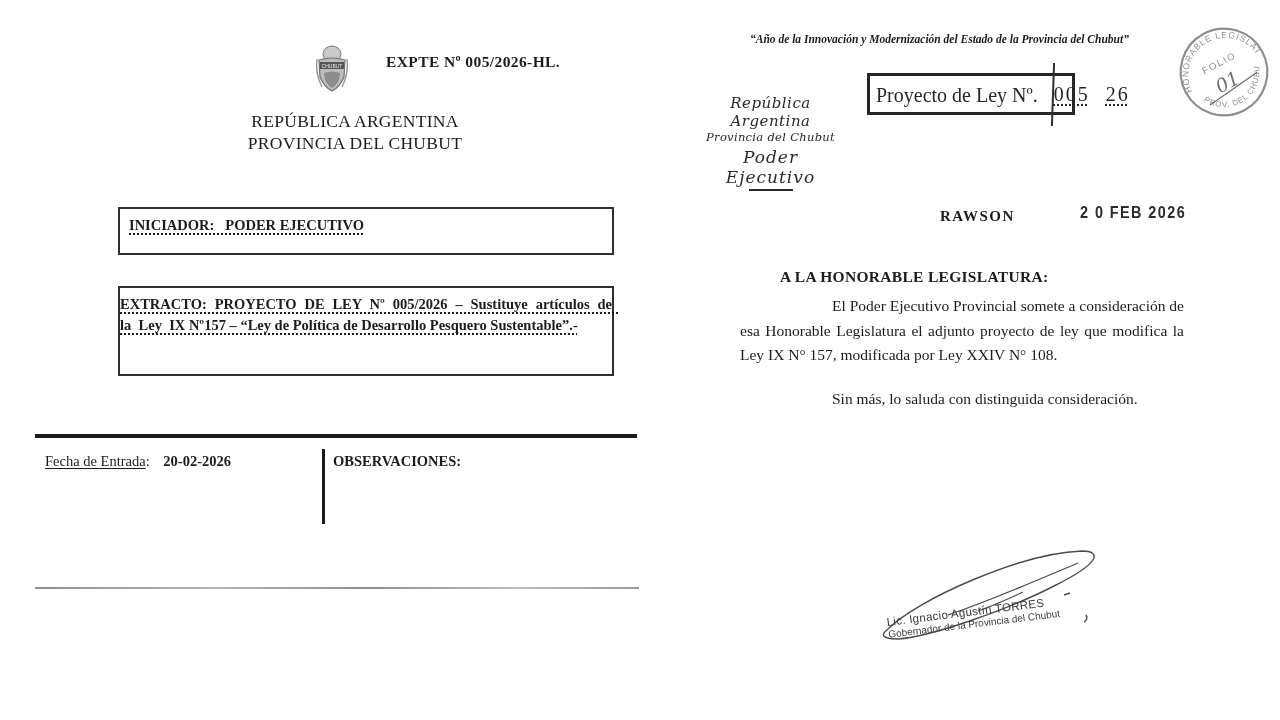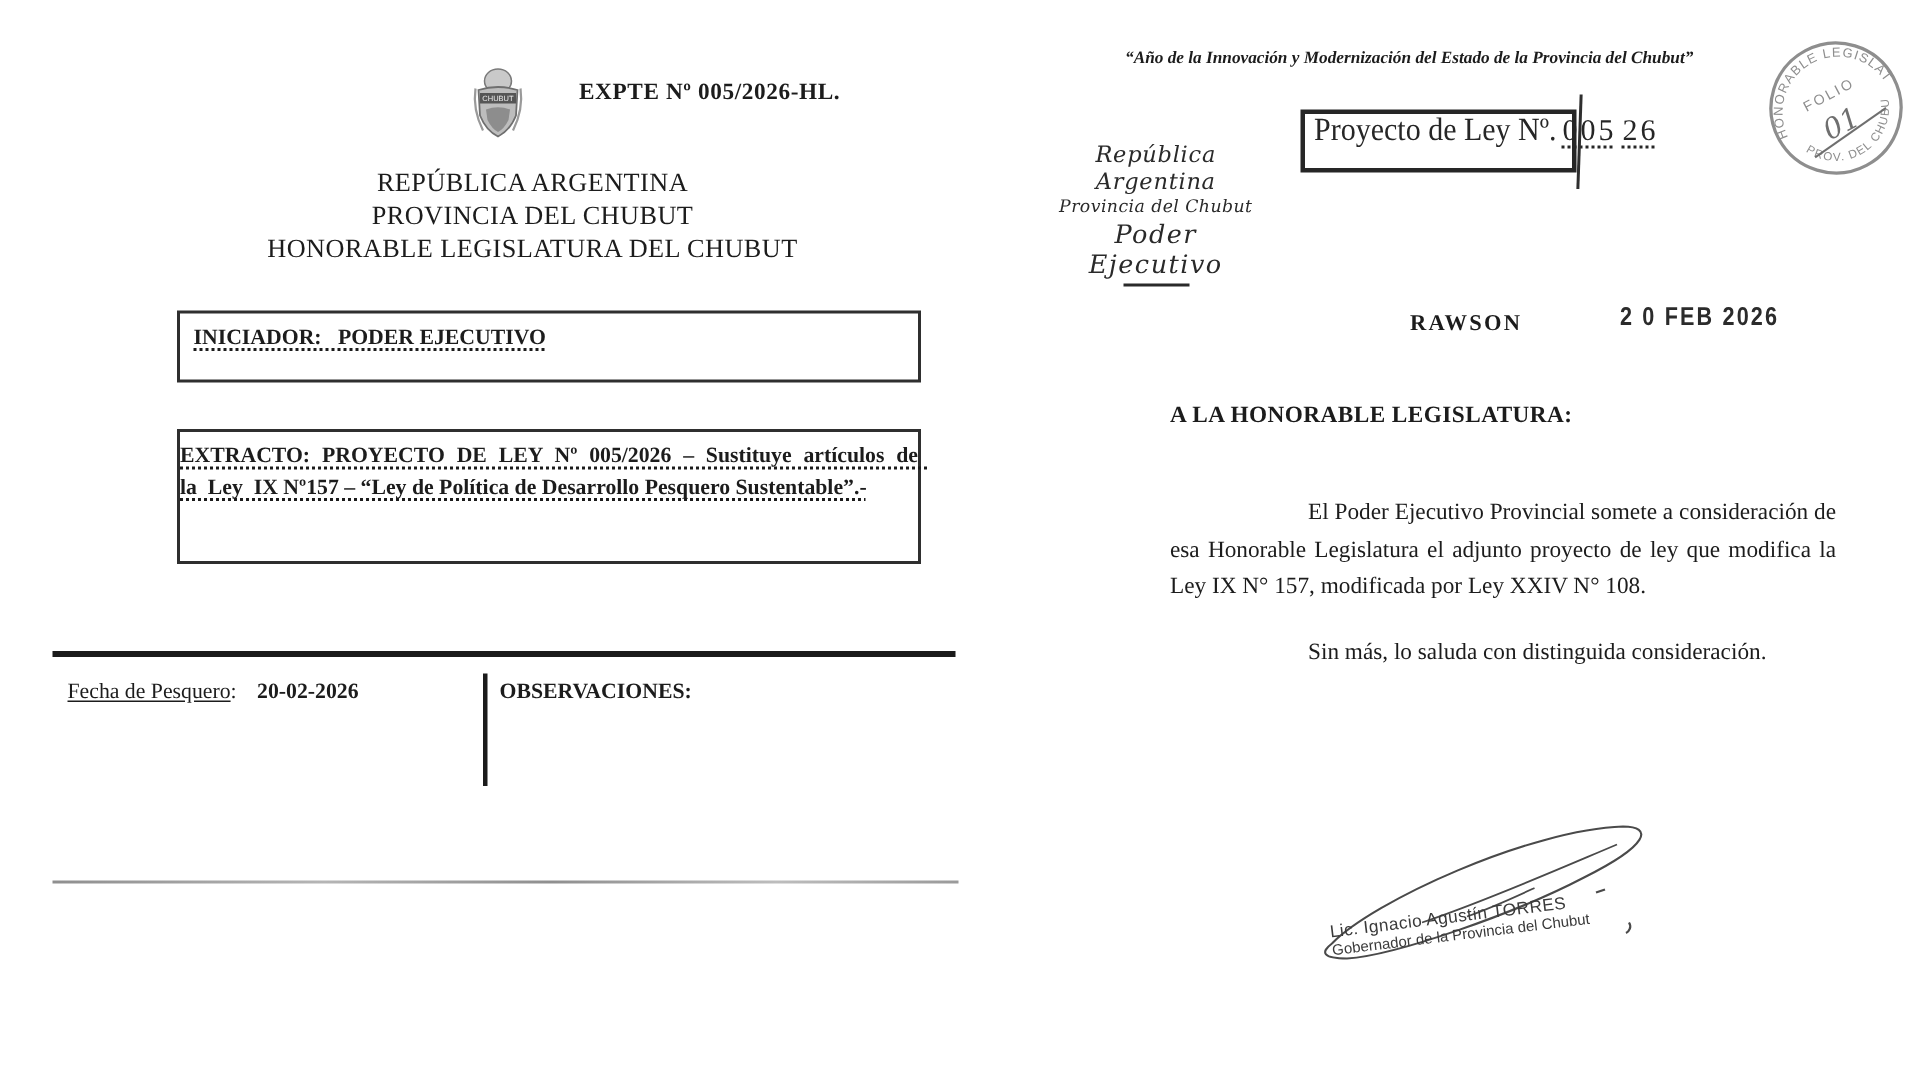--- a/index.html
+++ b/index.html
@@ -32,34 +32,34 @@
 
   
   .motto { left:750px; top:33px; width:470px; text-align:left; font-size:11.5px; font-weight:bold; font-style:italic; }
 
   .letterhead { left:698px; top:94px; width:145px; text-align:center; font-family:"DejaVu Serif", serif; font-style:italic; color:#2a2a2a; }
   .lh-1 { font-size:15px; letter-spacing:.5px; }
   .lh-2 { font-size:11.5px; letter-spacing:.3px; }
   .lh-3 { font-size:17px; margin-top:3px; letter-spacing:1px; }
   .lh-underline { width:44px; height:1.5px; background:#2a2a2a; margin:2px auto 0; }
 
-  .ley-stamp { left:867px; top:73px; width:184px; height:42px; border:3px solid #262626; display:flex; align-items:flex-start; padding-left:6px; color:#262626; }
+  .ley-stamp { left:867px; top:73px; width:208px; height:42px; border:3px solid #262626; display:flex; align-items:center; padding-left:6px; color:#262626;gap:12px; }
   .ley-stamp-label { font-size:20px; font-family:"Liberation Serif", serif; transform:scaleY(1.08); white-space:nowrap; }
   .ley-num { font-size:20px; margin-left:4px; letter-spacing:2px;
              text-decoration:underline; text-decoration-style:dotted; text-decoration-thickness:2px; text-underline-offset:4px; }
   .ley-strike { left:1052px; top:63px; width:2px; height:63px; background:#2e2e2e; transform:rotate(2deg); }
 
   .folio-stamp { left:1172px; top:20px; width:104px; height:104px; transform:rotate(-28deg); }
 
   .city { left:940px; top:208px; font-size:15px; font-weight:bold; letter-spacing:1.5px; }
   .date-stamp { left:1080px; top:202px; font-family:"Liberation Sans", sans-serif; font-weight:bold; font-size:15px; letter-spacing:1.5px; color:#2b2b2b; transform:scale(.96,1.15); transform-origin:left top; }
 
   .salutation { left:780px; top:268px; font-size:15.5px; font-weight:bold; letter-spacing:.3px; }
 
-  .body-col { left:780px; top:294px; width:444px; font-size:15.5px; line-height:24.5px;margin-top:36px; }
+  .body-col { left:740px; top:294px; width:444px; font-size:15.5px; line-height:24.5px; }
   .body-col p { text-align:justify; text-indent:92px; margin-bottom:9px; }
   .body-col p.closing { text-align:left; margin-top:19px; }
   .email { text-decoration:underline; text-underline-offset:2px; }
 
   .sig-svg { left:860px; top:543px; width:252px; height:102px; }
   .signer { left:886px; top:616px; transform:rotate(-7deg); transform-origin:left top; color:#3a3a3a; font-family:"Liberation Sans", sans-serif; }
   .signer-name { font-size:11.5px; letter-spacing:.3px; }
   .signer-title { font-size:10px; margin-top:1px; }
 </style>
 </head>
@@ -75,35 +75,34 @@
     <path d="M3 14 Q1 28 8 42" fill="none" stroke="#9a9a9a" stroke-width="1.5"></path>
     <path d="M33 14 Q35 28 28 42" fill="none" stroke="#9a9a9a" stroke-width="1.5"></path>
   </svg>
 </div>
 
 <div class="abs expte">EXPTE Nº 005/2026-HL.</div>
 
 <div class="abs hdr-block">
   <div>REPÚBLICA ARGENTINA</div>
   <div>PROVINCIA DEL CHUBUT</div>
-  <div>HONORABLE LEGISLATURA DEL CHUBUT</div>
 </div>
 
 <div class="abs box iniciador-box">
   <span class="box-text">INICIADOR:   PODER EJECUTIVO</span>
 </div>
 
 <div class="abs box extracto-box">
   <span class="box-text">EXTRACTO:  PROYECTO  DE  LEY  Nº  005/2026  –  Sustituye  artículos  de  la  Ley  IX Nº157 – “Ley de Política de Desarrollo Pesquero Sustentable”.-</span>
 </div>
 
 <div class="abs thick-rule"></div>
 
 <div class="abs fecha-row">
-  <span class="fecha-label">Fecha de Pesquero</span><span>:</span>
+  <span class="fecha-label">Fecha de Entrada</span><span>:</span>
   <span class="fecha-value">20-02-2026</span>
 </div>
 
 <div class="abs obs-vline"></div>
 <div class="abs obs-label">OBSERVACIONES:</div>
 <div class="abs faint-rule"></div>
 
 <div class="abs motto">“Año de la Innovación y Modernización del Estado de la Provincia del Chubut”</div>
 
 <div class="abs letterhead">

